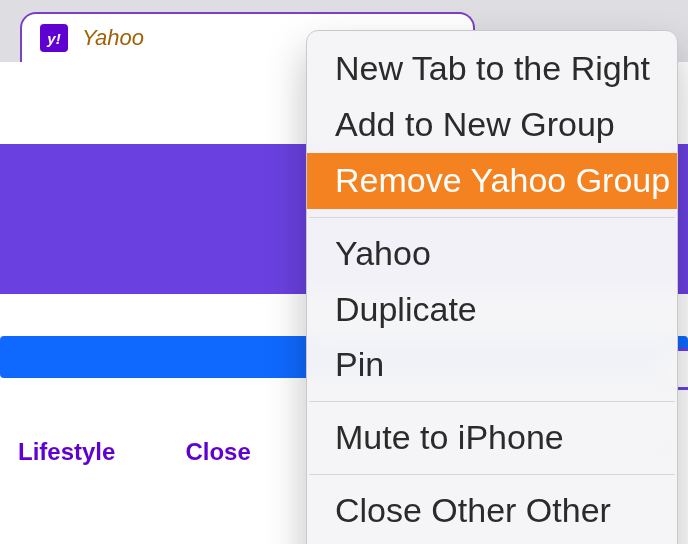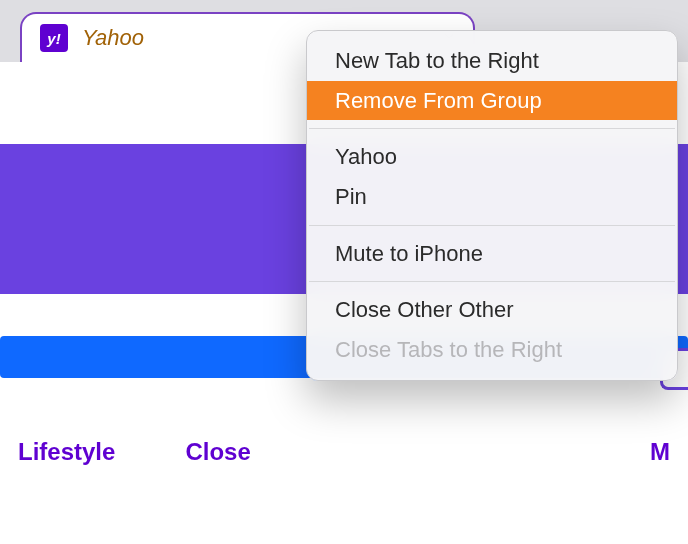--- a/index.html
+++ b/index.html
@@ -57,21 +57,21 @@
     width: 372px;
     background: rgba(245,245,247,0.98);
     border: 1px solid #c9c9cc;
     border-radius: 12px;
     box-shadow: 0 20px 40px rgba(0,0,0,0.25);
     padding: 10px 0;
     backdrop-filter: blur(10px);
   }
   .menu-item {
     padding: 5px 28px;
-    font-size: 22px;
+    font-size: 34px;
     color: #2b2b2b;
     line-height: 1.35;
     white-space: nowrap;
   }
   .menu-item.highlight {
     background: #f58220;
     color: #ffffff;
   }
   .menu-item.disabled { color: #b6b6b9; }
   .menu-sep { height: 1px; background: #d7d7da; margin: 8px 2px; }
@@ -101,23 +101,25 @@
       <span>Lifestyle</span>
       <span>Close</span>
       <span style="margin-left:auto">M</span>
     </div>
   </div>
 
   <div class="purple-box"></div>
 
   <div class="context-menu">
     <div class="menu-item">New Tab to the Right</div>
-    <div class="menu-item highlight">Remove From Group</div>
+    <div class="menu-item">Add to New Group</div>
+    <div class="menu-item highlight">Remove Yahoo Group</div>
     <div class="menu-sep"></div>
     <div class="menu-item">Yahoo</div>
+    <div class="menu-item">Duplicate</div>
     <div class="menu-item">Pin</div>
     <div class="menu-sep"></div>
     <div class="menu-item">Mute to iPhone</div>
     <div class="menu-sep"></div>
     <div class="menu-item">Close Other Other</div>
     <div class="menu-item disabled">Close Tabs to the Right</div>
   </div>
 
 </div>
 

